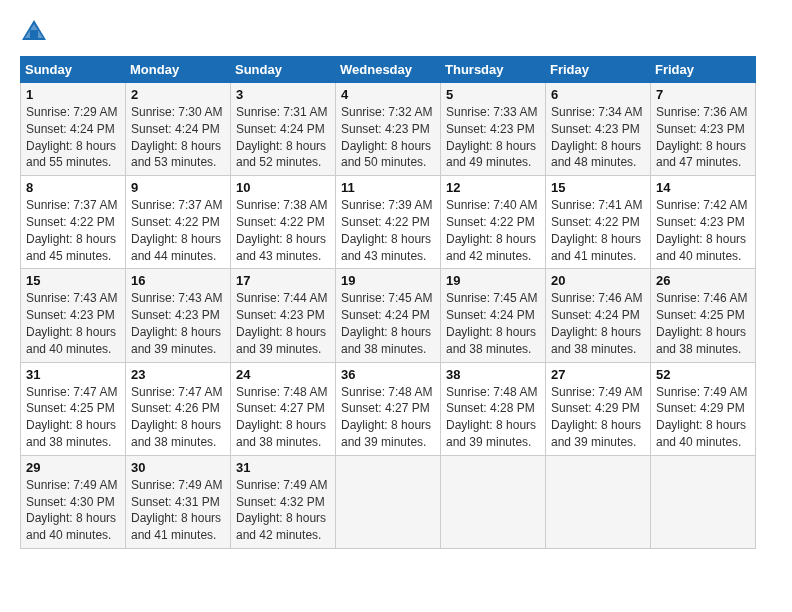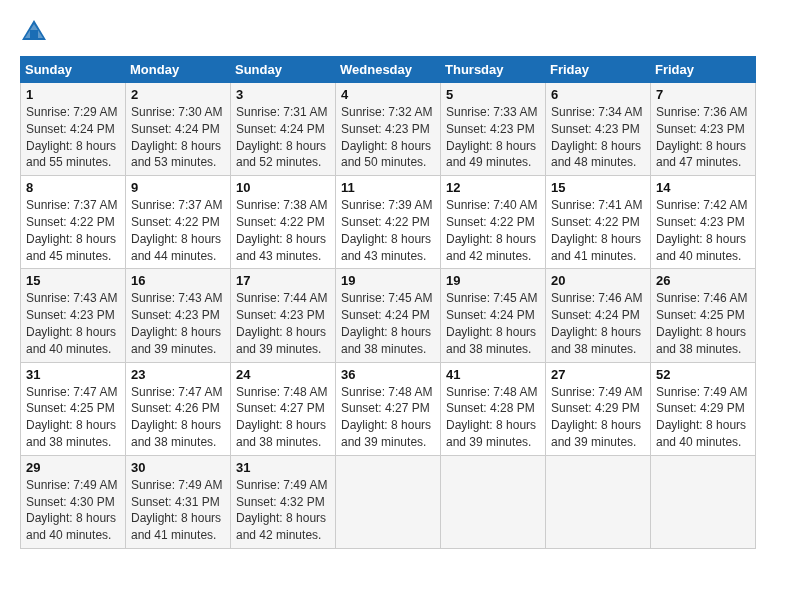--- a/index.html
+++ b/index.html
@@ -183,21 +183,21 @@
         </tr>
         <tr>
           <td><span class="day-num">31</span>
 <span class="day-info">Sunrise: 7:47 AM<br>Sunset: 4:25 PM<br>Daylight: 8 hours and 38 minutes.</span></td>
           <td><span class="day-num">23</span>
 <span class="day-info">Sunrise: 7:47 AM<br>Sunset: 4:26 PM<br>Daylight: 8 hours and 38 minutes.</span></td>
           <td><span class="day-num">24</span>
 <span class="day-info">Sunrise: 7:48 AM<br>Sunset: 4:27 PM<br>Daylight: 8 hours and 38 minutes.</span></td>
           <td><span class="day-num">36</span>
 <span class="day-info">Sunrise: 7:48 AM<br>Sunset: 4:27 PM<br>Daylight: 8 hours and 39 minutes.</span></td>
-          <td><span class="day-num">41</span>
+          <td><span class="day-num">38</span>
 <span class="day-info">Sunrise: 7:48 AM<br>Sunset: 4:28 PM<br>Daylight: 8 hours and 39 minutes.</span></td>
           <td><span class="day-num">27</span>
 <span class="day-info">Sunrise: 7:49 AM<br>Sunset: 4:29 PM<br>Daylight: 8 hours and 39 minutes.</span></td>
           <td><span class="day-num">52</span>
 <span class="day-info">Sunrise: 7:49 AM<br>Sunset: 4:29 PM<br>Daylight: 8 hours and 40 minutes.</span></td>
         </tr>
         <tr>
           <td><span class="day-num">29</span>
 <span class="day-info">Sunrise: 7:49 AM<br>Sunset: 4:30 PM<br>Daylight: 8 hours and 40 minutes.</span></td>
           <td><span class="day-num">30</span>

